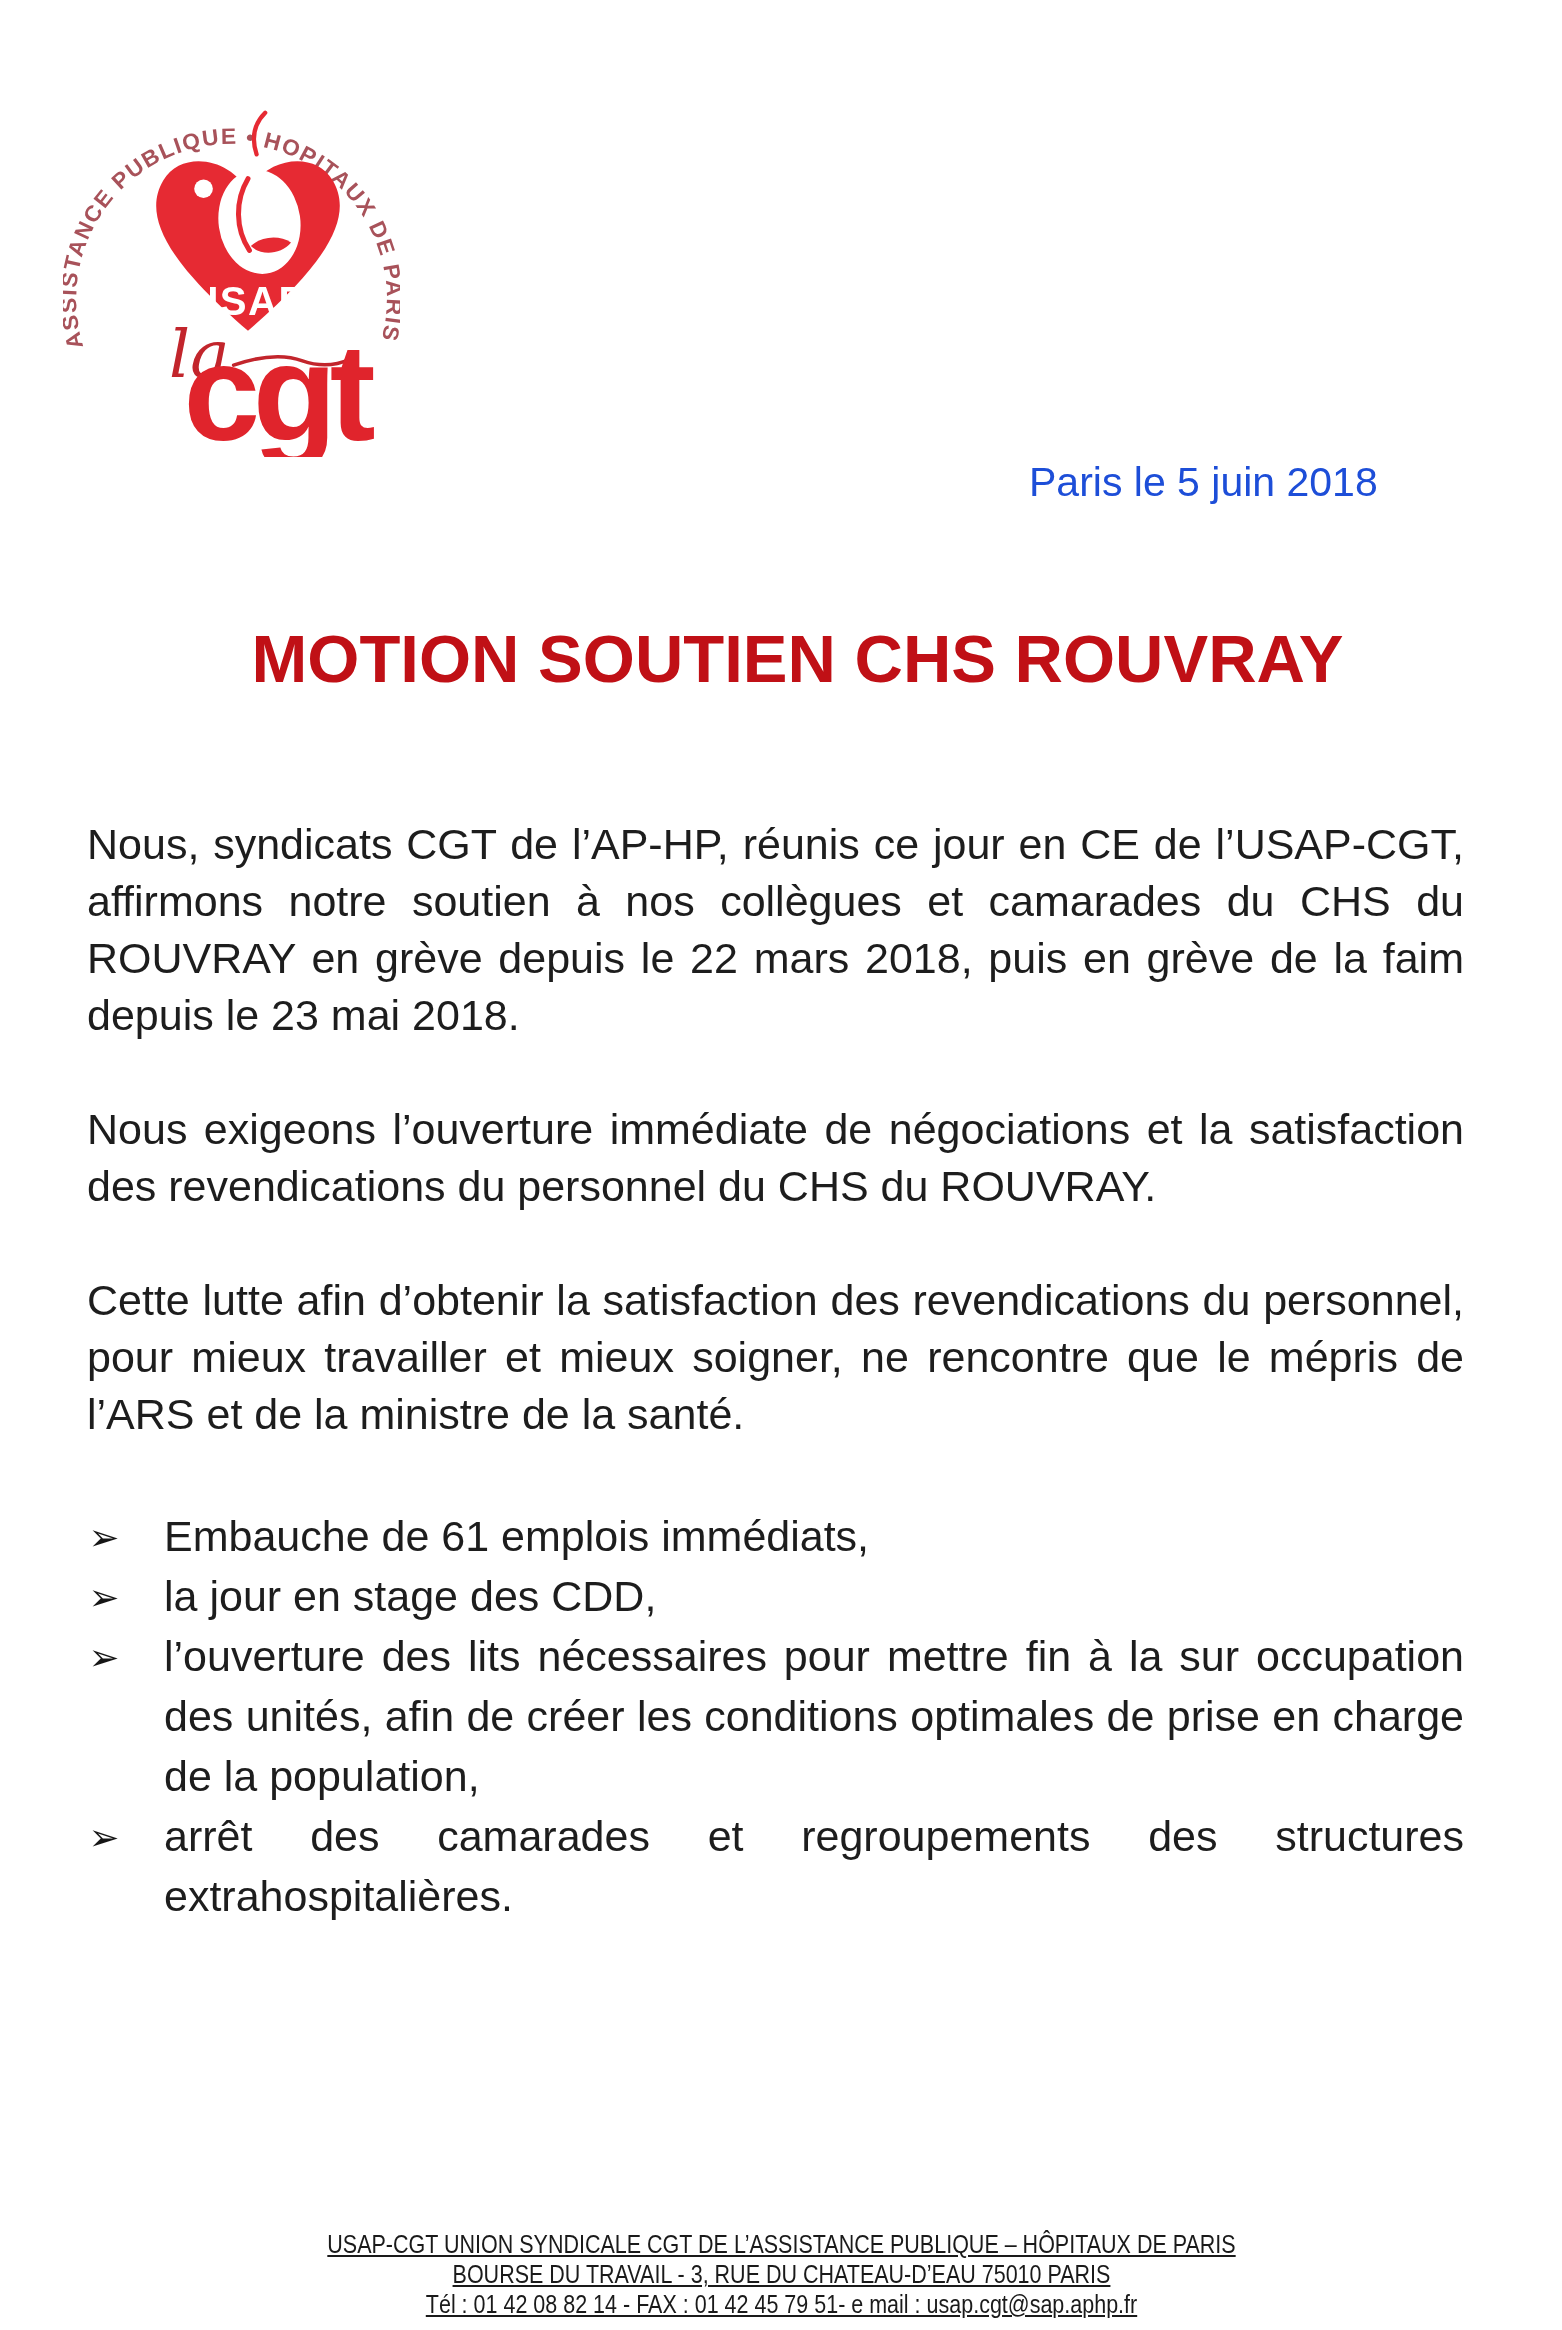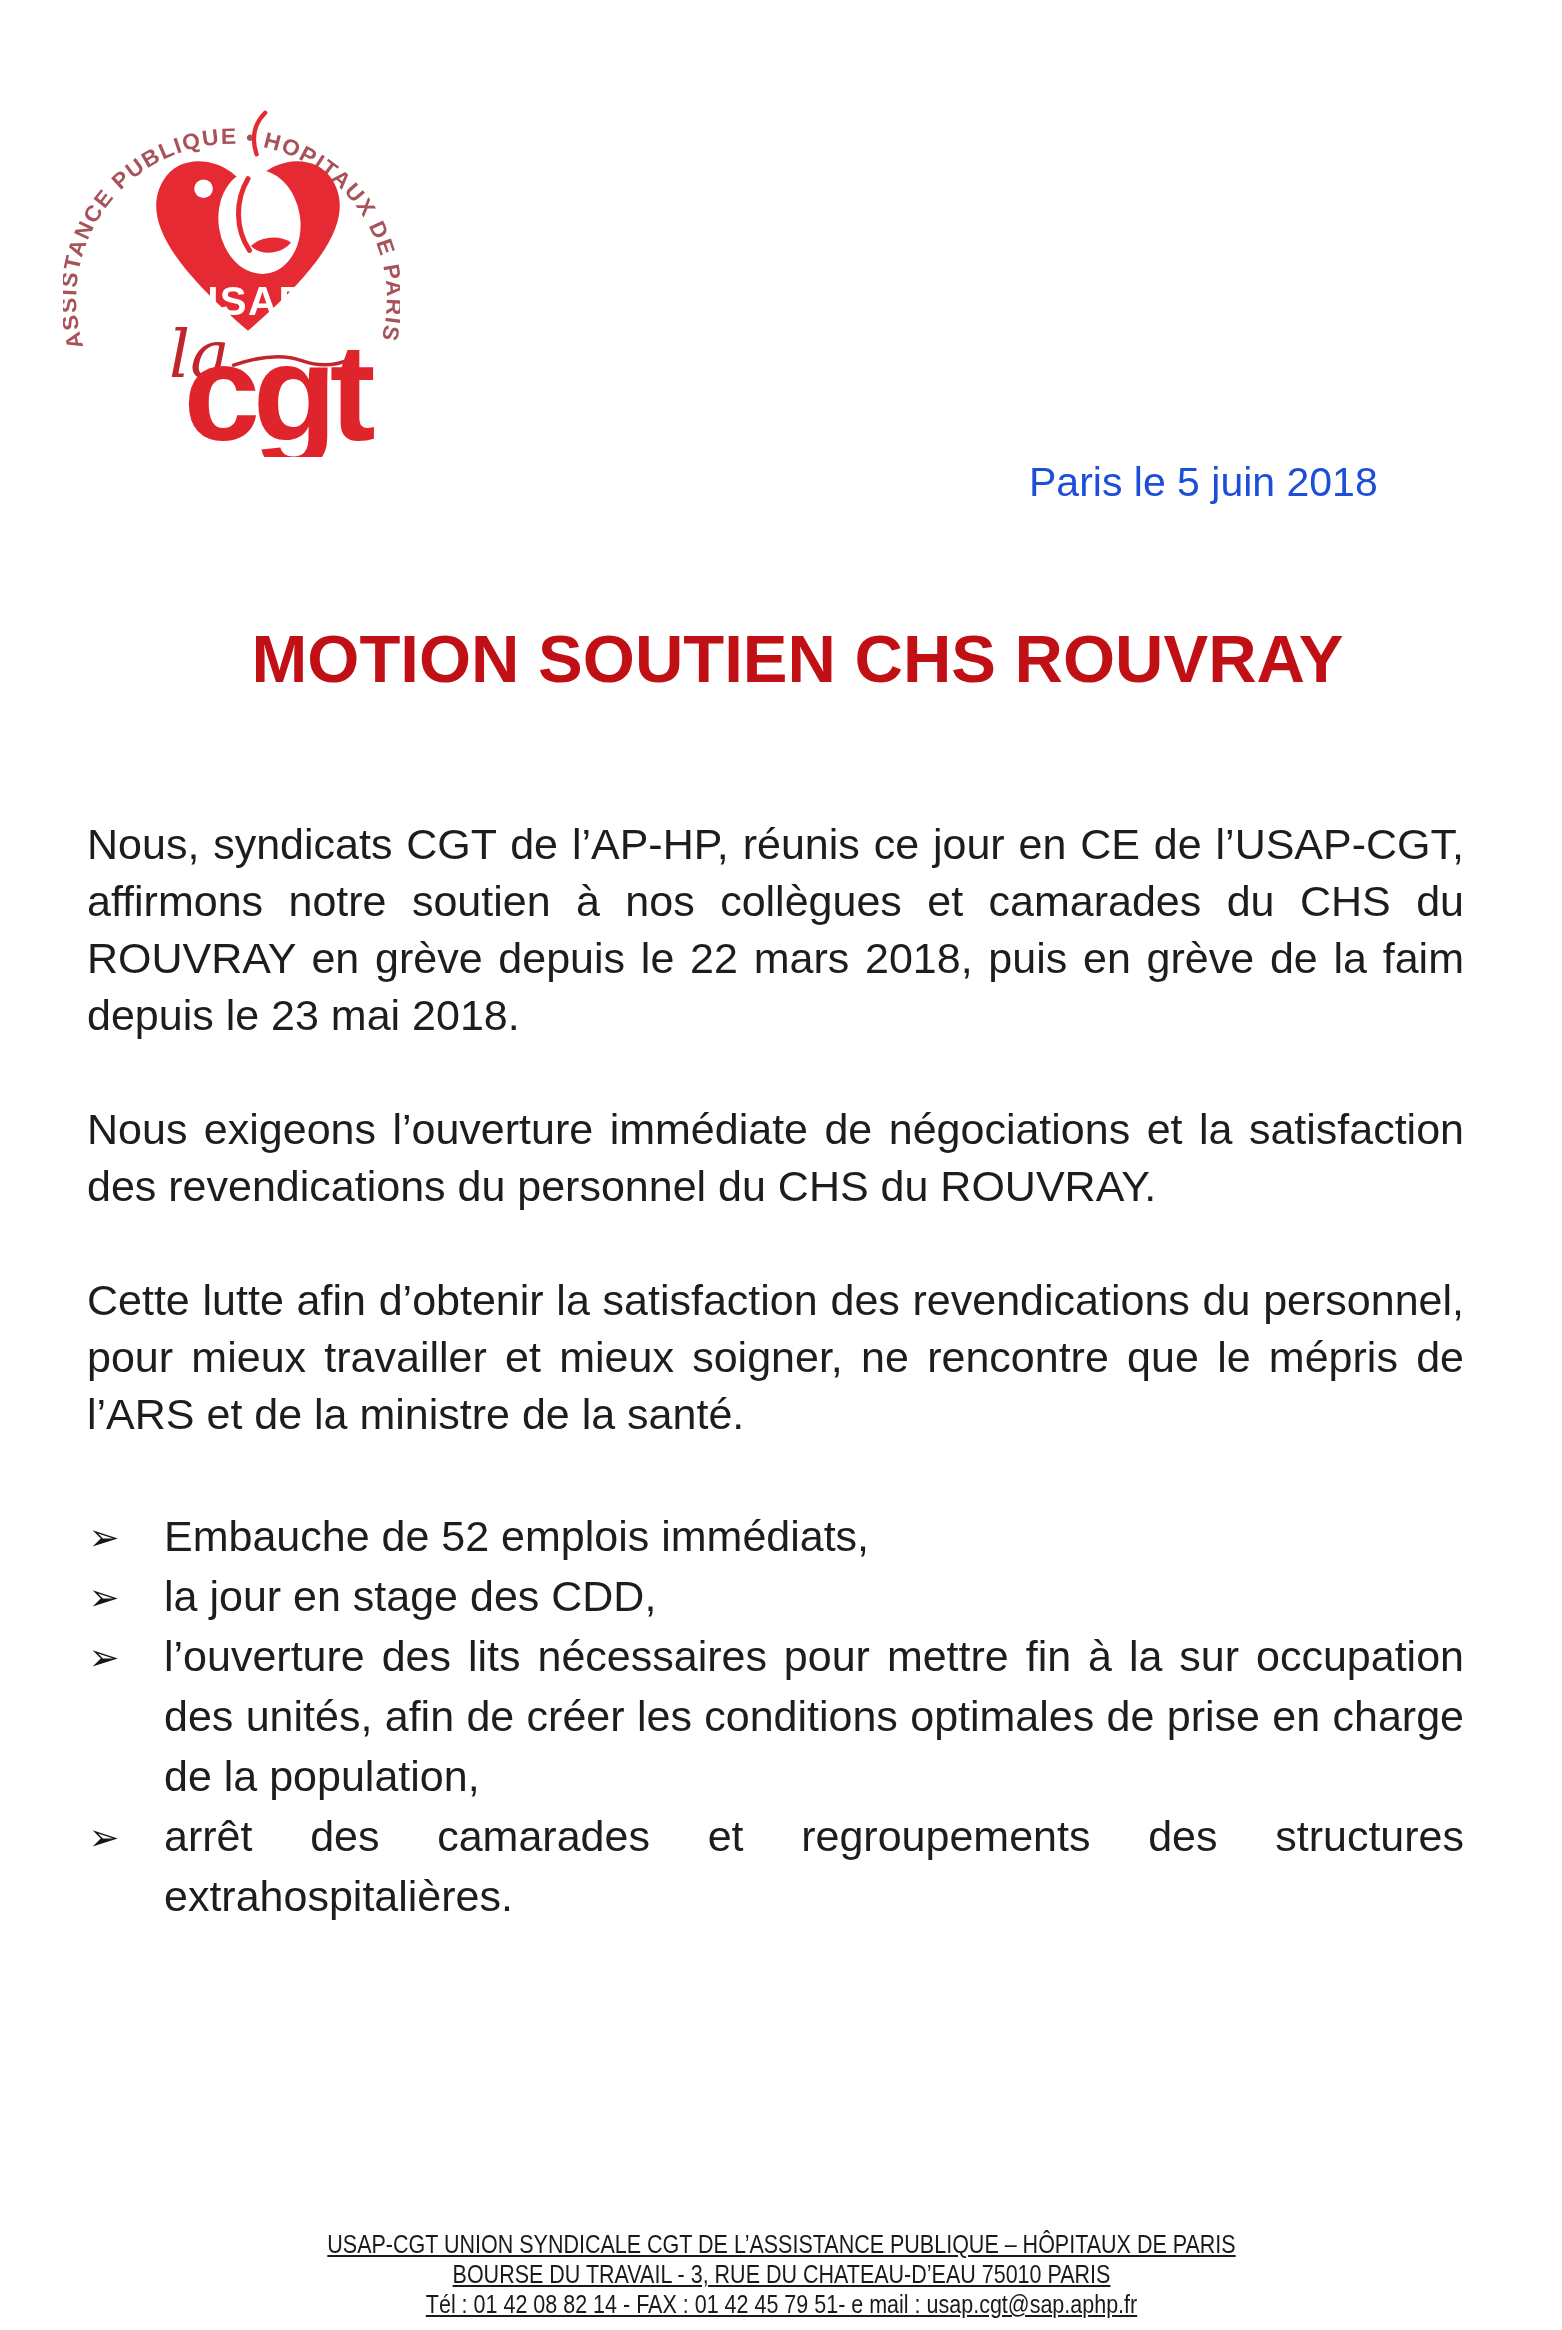--- a/index.html
+++ b/index.html
@@ -163,21 +163,21 @@
   <h1 class="title">MOTION SOUTIEN CHS ROUVRAY</h1>
 
   <div class="content">
     <p>Nous, syndicats CGT de l’AP-HP, réunis ce jour en CE de l’USAP-CGT, affirmons notre soutien à nos collègues et camarades du CHS du ROUVRAY en grève depuis le 22 mars 2018, puis en grève de la faim depuis le 23 mai 2018.</p>
     <p>Nous exigeons l’ouverture immédiate de négociations et la satisfaction des revendications du personnel du CHS du ROUVRAY.</p>
     <p>Cette lutte afin d’obtenir la satisfaction des revendications du personnel, pour mieux travailler et mieux soigner, ne rencontre que le mépris de l’ARS et de la ministre de la santé.</p>
 
     <ul class="demands">
       <li>
         <span class="marker">➢</span>
-        <span class="li-text">Embauche de 52 emplois immédiats,</span>
+        <span class="li-text">Embauche de 61 emplois immédiats,</span>
       </li>
       <li>
         <span class="marker">➢</span>
         <span class="li-text">la jour en stage des CDD,</span>
       </li>
       <li>
         <span class="marker">➢</span>
         <span class="li-text">l’ouverture des lits nécessaires pour mettre fin à la sur occupation des unités, afin de créer les conditions optimales de prise en charge de la population,</span>
       </li>
       <li>

